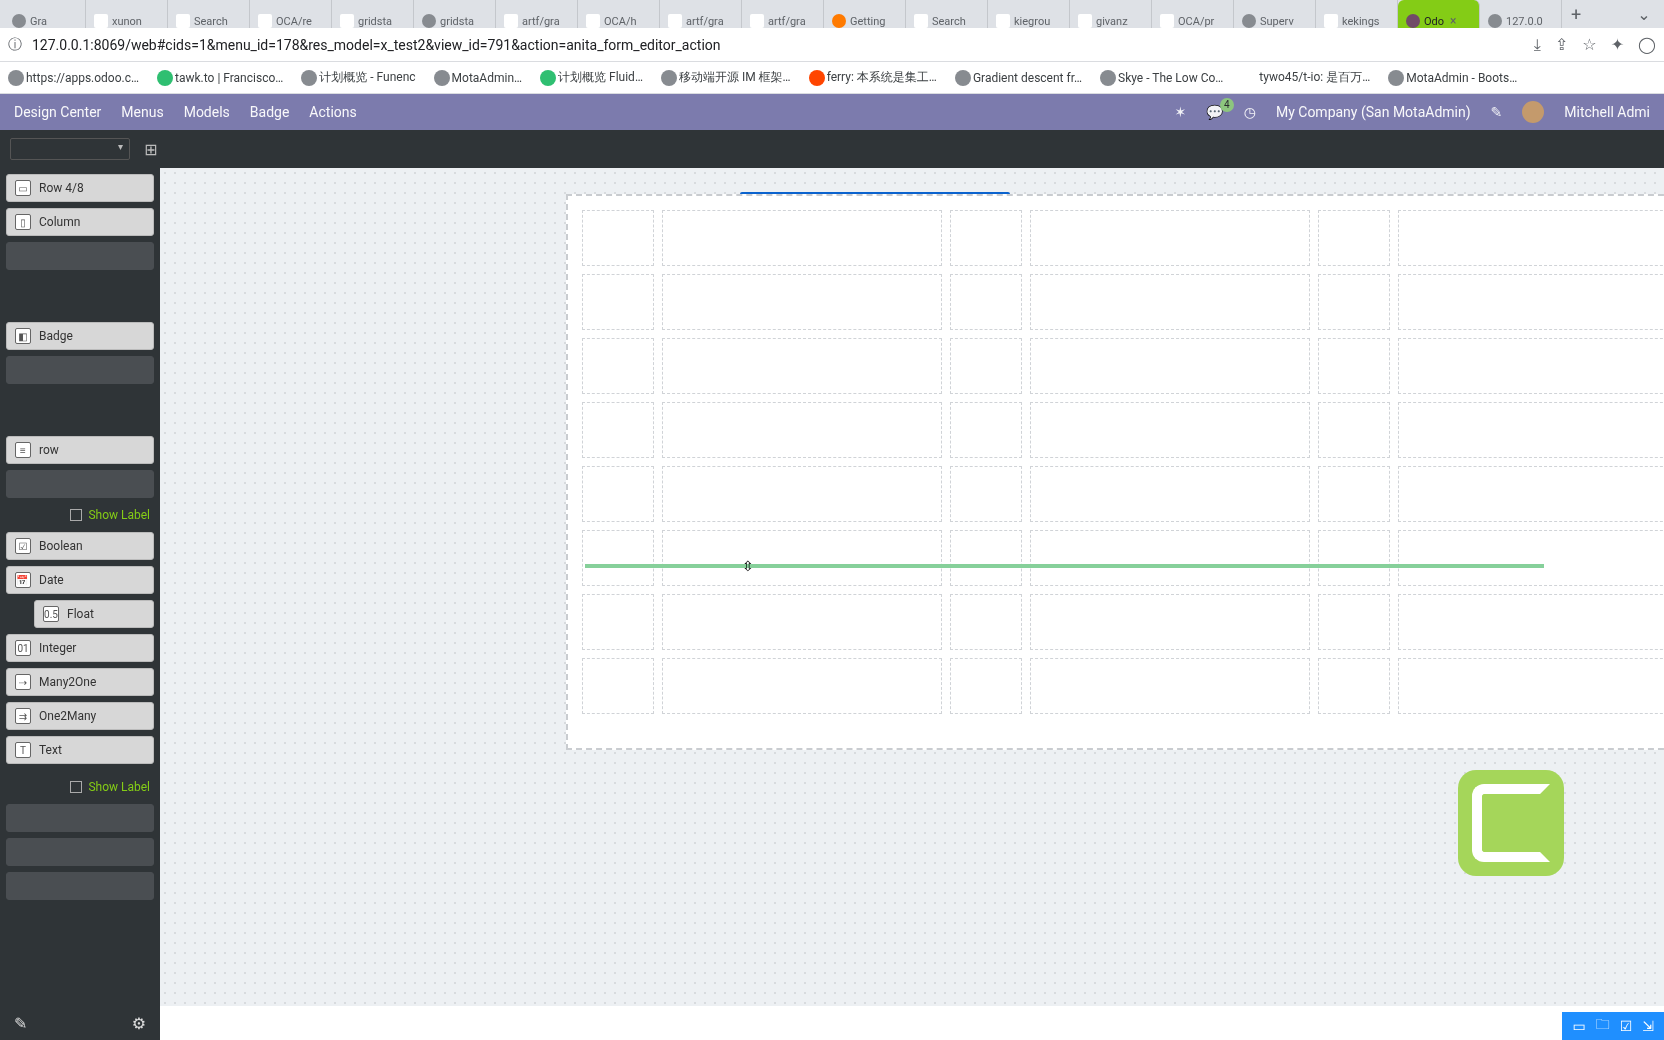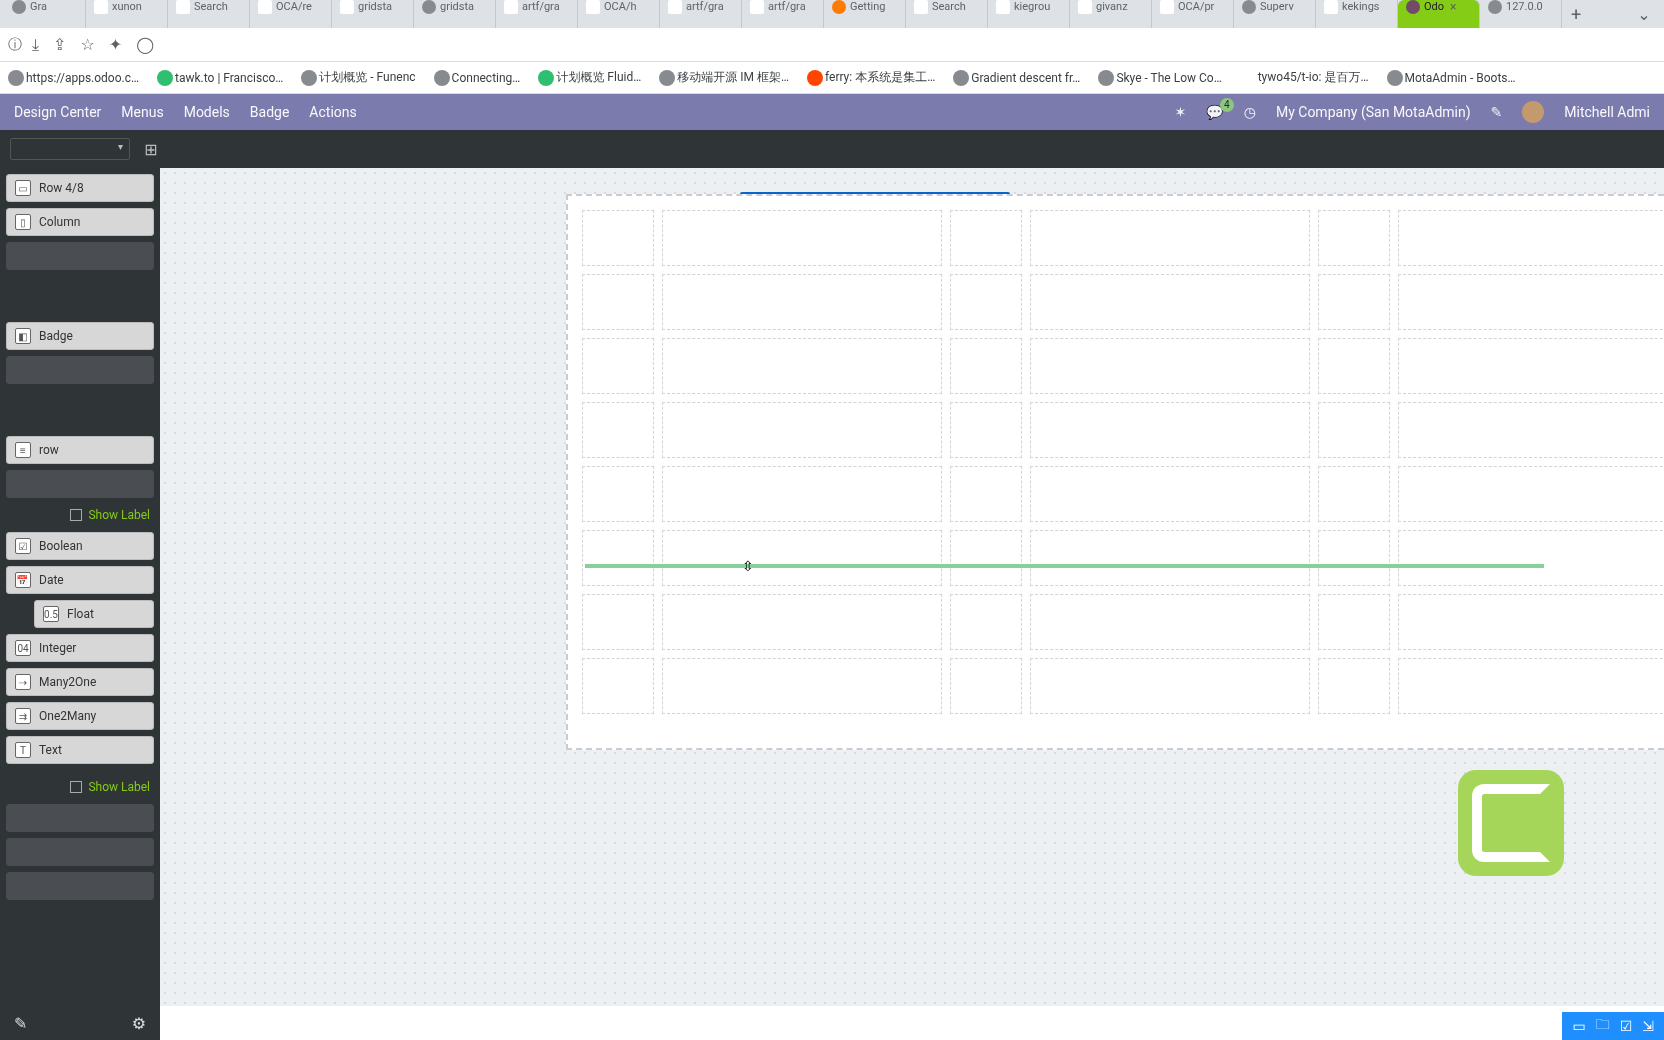--- a/index.html
+++ b/index.html
@@ -1,20 +1,20 @@
 <!DOCTYPE html>
 <html><head>
 <meta charset="utf-8">
 <style>
   * { margin: 0; padding: 0; box-sizing: border-box; font-family: -apple-system, BlinkMacSystemFont, "Segoe UI", Roboto, sans-serif; }
   body { width: 1664px; height: 1040px; overflow: hidden; background: #fff; position: relative; }
 
   
   .tab-strip { height: 28px; background: #dee1e6; display: flex; align-items: stretch; padding: 0 4px; }
-  .tab { display: flex; align-items: flex-start; gap: 4px; padding: 0 8px; font-size: 11px; color: #5f6368; border-right: 1px solid #c4c7cc; min-width: 0; flex: 0 0 82px; overflow: hidden; white-space: nowrap; }
+  .tab { display: flex; align-items: flex-end; gap: 4px; padding: 0 8px; font-size: 11px; color: #5f6368; border-right: 1px solid #c4c7cc; min-width: 0; flex: 0 0 82px; overflow: hidden; white-space: nowrap; }
   .tab.active { background: #84cc16; border-radius: 6px 6px 0 0; color: #202124; }
   .tab .close { margin-left: 2px; font-size: 12px; color: #5f6368; }
   .favicon { width: 14px; height: 14px; border-radius: 2px; flex: none; display:inline-flex; align-items:center; justify-content:center; }
   .fi-github { background:#fff; }
   .fi-globe { background:#878b90; border-radius:50%; }
   .fi-orange { background:#ff7a00; border-radius:50%; }
   .fi-reddit { background:#ff4500; border-radius:50%; }
   .fi-green  { background:#2fbf71; border-radius:50%; }
   .fi-odoo   { background:#714b67; border-radius:50%; }
   .tab-add { width: 28px; display:flex; align-items:center; justify-content:center; color:#5f6368; font-size: 18px; }
@@ -158,20 +158,21 @@
     <div class="tab">
       <span class="favicon fi-globe"></span>
       <span>127.0.0</span>
     </div>
     <div class="tab-add">+</div>
     <div class="tab-chevron">⌄</div>
   </div>
 
 <div class="addr-bar">
   <span class="addr-icon">ⓘ</span>
+  <input class="addr-input" value="127.0.0.1:8069/web#cids=1&amp;menu_id=178&amp;res_model=x_test2&amp;view_id=791&amp;action=anita_form_editor_action" style="">
   <div class="addr-right">
     <span>⤓</span>
     <span>⇪</span>
     <span>☆</span>
     <span>✦</span>
     <span>◯</span>
   </div>
 </div>
 
 <div class="bookmarks" id="bm-bar">
@@ -182,21 +183,21 @@
     <span class="bm">
       <span class="favicon fi-green"></span>
       <span>tawk.to | Francisco…</span>
     </span>
     <span class="bm">
       <span class="favicon fi-globe"></span>
       <span>计划概览 - Funenc</span>
     </span>
     <span class="bm">
       <span class="favicon fi-globe"></span>
-      <span>Connecting…</span>
+      <span>MotaAdmin…</span>
     </span>
     <span class="bm">
       <span class="favicon fi-green"></span>
       <span>计划概览 Fluid…</span>
     </span>
     <span class="bm">
       <span class="favicon fi-globe"></span>
       <span>移动端开源 IM 框架…</span>
     </span>
     <span class="bm">
@@ -281,21 +282,21 @@
         </div>
         <div class="palette-item" style="margin-bottom: 6px;">
           <span class="p-icon">📅</span>
           <span>Date</span>
         </div>
         <div class="palette-item" style="margin-bottom: 6px; margin-left: 28px;">
           <span class="p-icon">0.5</span>
           <span>Float</span>
         </div>
         <div class="palette-item" style="margin-bottom: 6px;">
-          <span class="p-icon">04</span>
+          <span class="p-icon">01</span>
           <span>Integer</span>
         </div>
         <div class="palette-item" style="margin-bottom: 6px;">
           <span class="p-icon">⇢</span>
           <span>Many2One</span>
         </div>
         <div class="palette-item" style="margin-bottom: 6px;">
           <span class="p-icon">⇉</span>
           <span>One2Many</span>
         </div>

